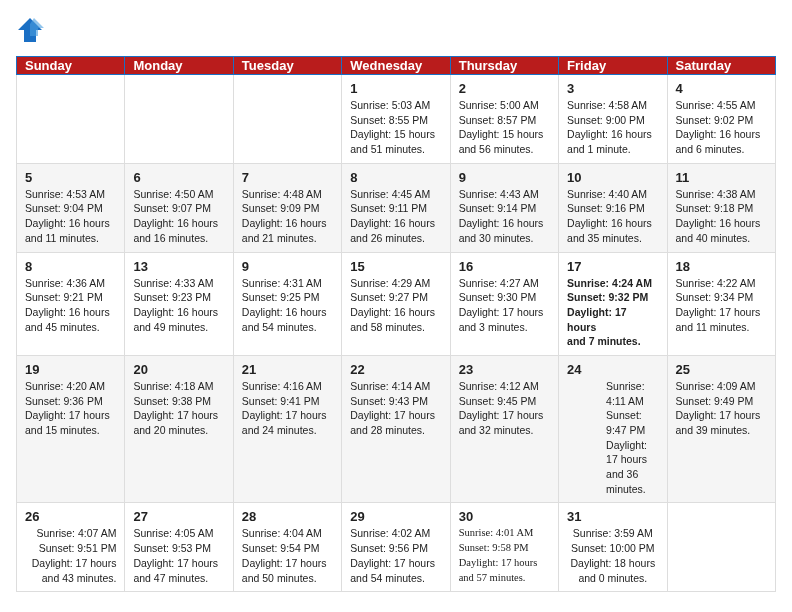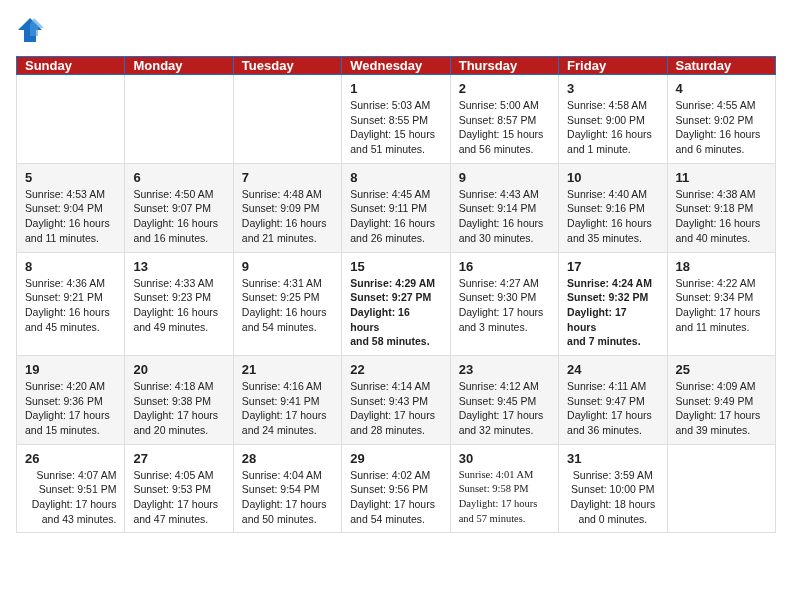--- a/index.html
+++ b/index.html
@@ -218,21 +218,21 @@
         </td>
         <td>
           <span class="day-num">9</span>
           <div class="day-info" style="white-space: pre-line;">Sunrise: 4:31 AM
 Sunset: 9:25 PM
 Daylight: 16 hours
 and 54 minutes.</div>
         </td>
         <td>
           <span class="day-num">15</span>
-          <div class="day-info" style="white-space: pre-line; font-weight: bold;">Sunrise: 4:29 AM
+          <div class="day-info" style="white-space: pre-line;">Sunrise: 4:29 AM
 Sunset: 9:27 PM
 Daylight: 16 hours
 and 58 minutes.</div>
         </td>
         <td>
           <span class="day-num">16</span>
           <div class="day-info" style="white-space: pre-line;">Sunrise: 4:27 AM
 Sunset: 9:30 PM
 Daylight: 17 hours
 and 3 minutes.</div>
@@ -283,21 +283,21 @@
         </td>
         <td>
           <span class="day-num">23</span>
           <div class="day-info" style="white-space: pre-line;">Sunrise: 4:12 AM
 Sunset: 9:45 PM
 Daylight: 17 hours
 and 32 minutes.</div>
         </td>
         <td>
           <span class="day-num">24</span>
-          <div class="day-info" style="white-space: pre-line;">Sunrise: 4:11 AM
+          <div class="day-info" style="white-space: pre-line; margin-left: 39px;">Sunrise: 4:11 AM
 Sunset: 9:47 PM
 Daylight: 17 hours
 and 36 minutes.</div>
         </td>
         <td>
           <span class="day-num">25</span>
           <div class="day-info" style="white-space: pre-line;">Sunrise: 4:09 AM
 Sunset: 9:49 PM
 Daylight: 17 hours
 and 39 minutes.</div>

